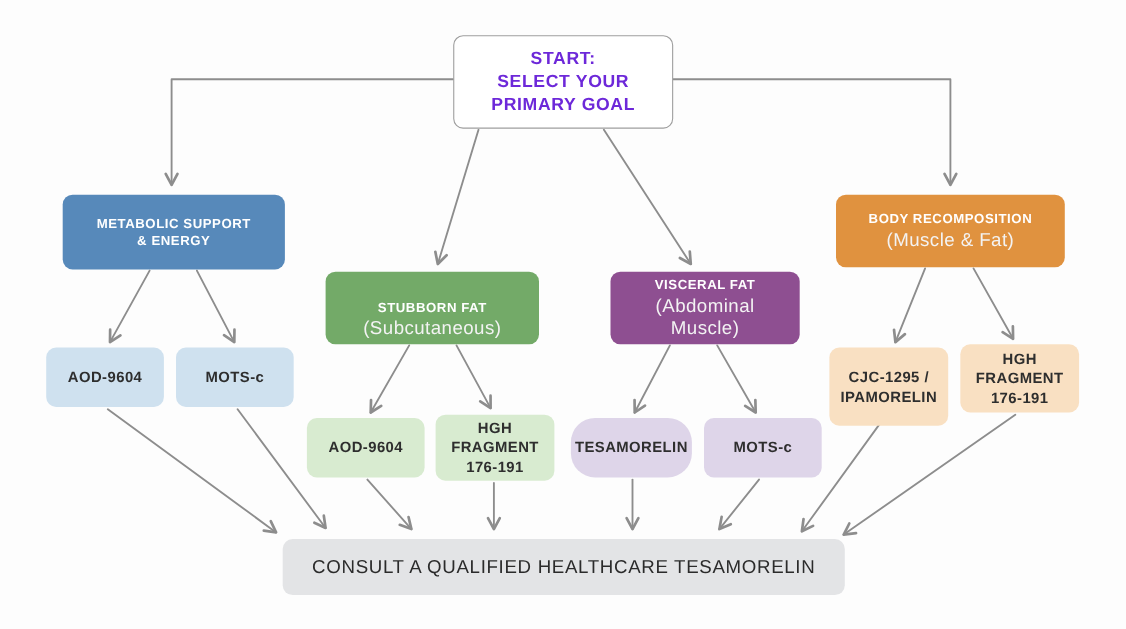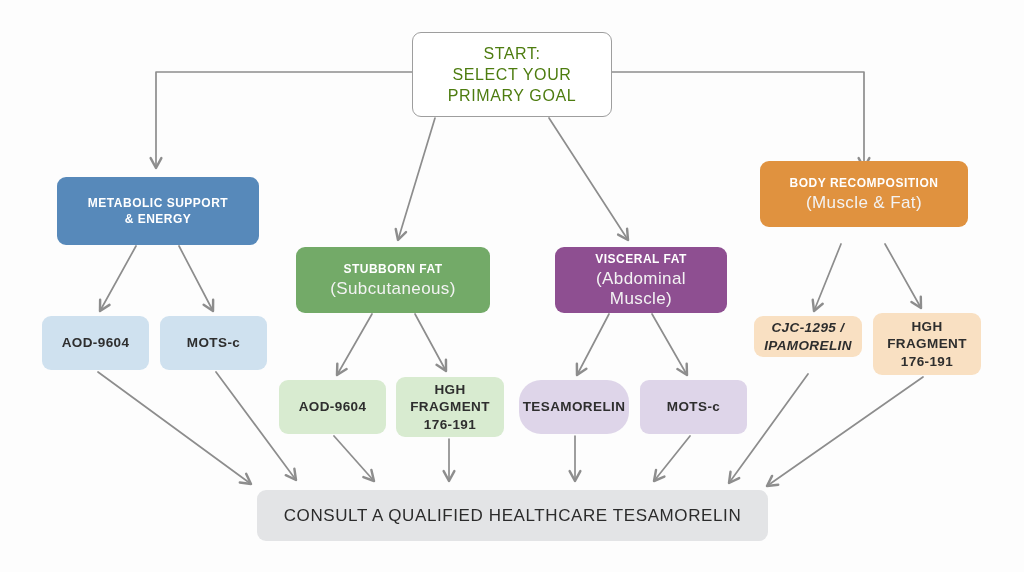--- a/index.html
+++ b/index.html
@@ -12,40 +12,40 @@
   .arrows{position:absolute;left:0;top:0;width:1024px;height:572px;}
   .box{
     position:absolute;display:flex;flex-direction:column;
     align-items:center;justify-content:center;text-align:center;
     border-radius:9px;box-sizing:border-box;padding:4px 8px;
   }
   .pre{white-space:pre-line;}
   .start{
     left:412px;top:32px;width:200px;height:85px;
     background:#ffffff;border:1.6px solid #9e9e9e;
-    font-size:16px;font-weight:400;letter-spacing:.6px;line-height:1.32;color:#4d7c0f;
+    font-size:16px;font-weight:700;letter-spacing:.6px;line-height:1.32;color:#6d28d9;
   }
   .cat{color:#fff;font-weight:700;letter-spacing:.5px;}
   .cat .cat-title{font-size:12px;line-height:1.35;}
   .cat .cat-sub{font-size:17px;font-weight:500;letter-spacing:.4px;margin-top:1px;color:#f3f3f3;}
   .cat-sub:empty{display:none;}
   .cat-metabolic{left:57px;top:177px;width:202px;height:68px;}
   .cat-stubborn{left:296px;top:247px;width:194px;height:66px;}
   .cat-visceral{left:555px;top:247px;width:172px;height:66px;}
-  .cat-body{left:760px;top:161px;width:208px;height:66px;}
+  .cat-body{left:760px;top:177px;width:208px;height:66px;}
   .leaf{
     font-size:13.5px;font-weight:600;letter-spacing:.4px;line-height:1.3;color:#2e2e2e;
   }
   .leaf-b1{left:42px;top:316px;width:107px;height:54px;}
   .leaf-b2{left:160px;top:316px;width:107px;height:54px;}
   .leaf-g1{left:279px;top:380px;width:107px;height:54px;}
   .leaf-g2{left:396px;top:377px;width:108px;height:60px;}
   .leaf-p1{left:519px;top:380px;width:110px;height:54px;}
   .leaf-p2{left:640px;top:380px;width:107px;height:54px;}
-  .leaf-o1{left:754px;top:316px;width:108px;height:41px;font-style:italic;}
+  .leaf-o1{left:754px;top:316px;width:108px;height:71px;}
   .leaf-o2{left:873px;top:313px;width:108px;height:62px;}
   .consult{
     left:257px;top:490px;width:511px;height:51px;
     background:#e3e4e6;font-size:17px;font-weight:500;letter-spacing:.6px;color:#2b2b2b;
   }
   .aline{stroke:#8d8d8d;stroke-width:1.7;fill:none;stroke-linejoin:round;stroke-linecap:round;}
 </style>
 </head>
 <body>
 
@@ -82,21 +82,21 @@
   <div class="box start pre">START:
 SELECT YOUR
 PRIMARY GOAL</div>
 
   <div class="box cat cat-metabolic" style="background-color: rgb(87, 137, 186);">
     <div class="cat-title pre">METABOLIC SUPPORT
 &amp; ENERGY</div>
 
   </div>
 
-  <div class="box cat cat-stubborn" style="background-color: rgb(115, 170, 104);">
+  <div class="box cat cat-stubborn" style="background-color: rgb(115, 170, 104); justify-content: flex-end;">
     <div class="cat-title pre">STUBBORN FAT</div>
     <div class="cat-sub">(Subcutaneous)</div>
   </div>
 
   <div class="box cat cat-visceral" style="background-color: rgb(142, 79, 145);">
     <div class="cat-title pre">VISCERAL FAT</div>
     <div class="cat-sub">(Abdominal Muscle)</div>
   </div>
 
   <div class="box cat cat-body" style="background-color: rgb(224, 146, 63);">

